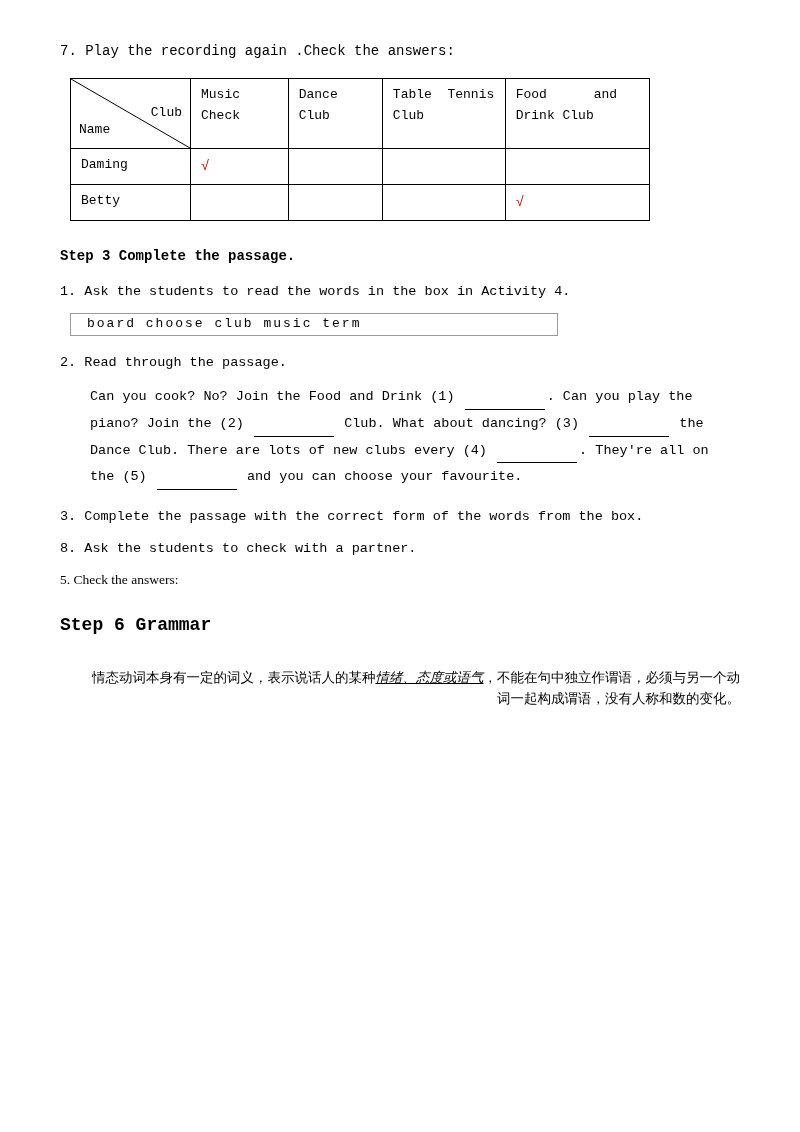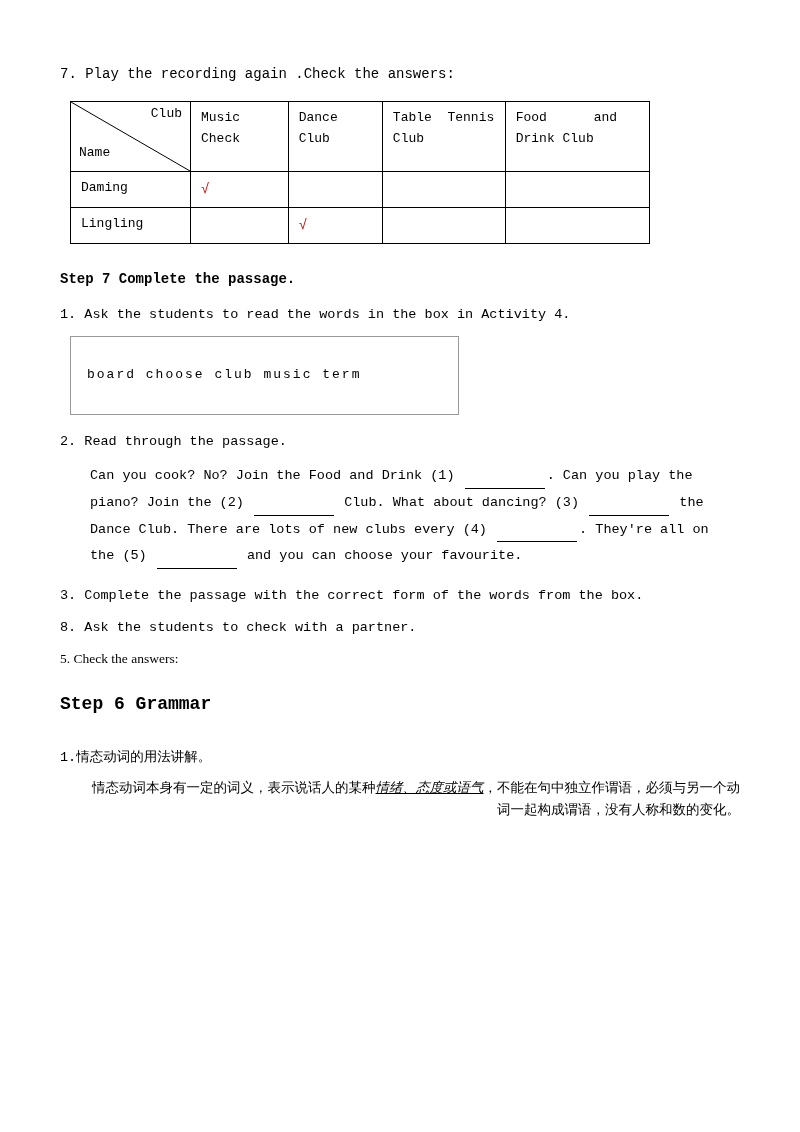--- a/index.html
+++ b/index.html
@@ -13,21 +13,20 @@
       font-family: "Courier New", Courier, monospace;
       font-size: 14px;
       color: #000000;
       padding: 40px 60px;
       line-height: 1.6;
     }
 
     .section-title {
       font-size: 14px;
       margin-bottom: 16px;
-      margin-top: 23px;
     }
 
     
     .club-table {
       border-collapse: collapse;
       width: 580px;
       margin-bottom: 24px;
       margin-left: 10px;
     }
 
@@ -49,21 +48,21 @@
     .diagonal-line {
       position: absolute;
       top: 0;
       left: 0;
       width: 100%;
       height: 100%;
     }
 
     .header-club {
       position: absolute;
-      top: 2px;
+      top: 24px;
       right: 8px;
       font-size: 13px;
     }
 
     .header-name {
       position: absolute;
       bottom: 8px;
       left: 8px;
       font-size: 13px;
     }
@@ -74,22 +73,22 @@
     }
 
     .step-title {
       font-weight: bold;
       font-size: 14px;
       margin-bottom: 14px;
     }
 
     .word-box {
       border: 1px solid #999;
-      padding: 28px 16px;
-      width: 389px;
+      padding: 0 16px;
+      width: 488px;
       margin: 10px 0 16px 10px;
       font-size: 13px;
       letter-spacing: 2px;
     }
 
     .passage-block {
       margin: 10px 20px 16px 30px;
       line-height: 1.9;
       font-size: 13.5px;
     }
@@ -159,33 +158,33 @@
     </tr>
 
     <tr>
       <td>Daming</td>
       <td><span class="checkmark">√</span></td>
       <td></td>
       <td></td>
       <td></td>
     </tr>
 
-
     <tr>
-      <td>Lingling</td>
+      <td>Betty</td>
+      <td></td>
+      <td></td>
       <td></td>
       <td><span class="checkmark">√</span></td>
-      <td></td>
-      <td></td>
     </tr>
+
 
   </tbody>
 </table>
 
-<div class="step-title">Step 7 Complete the passage.</div>
+<div class="step-title">Step 3 Complete the passage.</div>
 
 <div class="numbered-item-block">
   <div class="numbered-item">1. Ask the students to read the words in the box in Activity 4.</div>
 </div>
 
 <div class="word-box">board   choose   club   music   term</div>
 
 <div class="numbered-item-block">
   <div class="numbered-item">2. Read through the passage.</div>
 </div>
@@ -201,17 +200,16 @@
 <div class="numbered-item-block">
   <div class="numbered-item">8. Ask the students to check with a partner.</div>
 </div>
 
 <div class="numbered-item-block" style="margin-bottom:20px;font-family:Liberation Serif, serif;">
   <div class="numbered-item">5. Check the answers:</div>
 </div>
 
 <div class="grammar-section">
   <div class="grammar-title">Step 6  Grammar</div>
-  <div class="grammar-note">1.情态动词的用法讲解。</div>
   <div class="grammar-note indent">
     <span>情态动词本身有一定的词义，表示说话人的某种</span><span class="underline-italic">情绪、态度或语气</span><span>，不能在句中独立作谓语，必须与另一个动词一起构成谓语，没有人称和数的变化。</span>
   </div>
 </div>
 
 </body></html>

